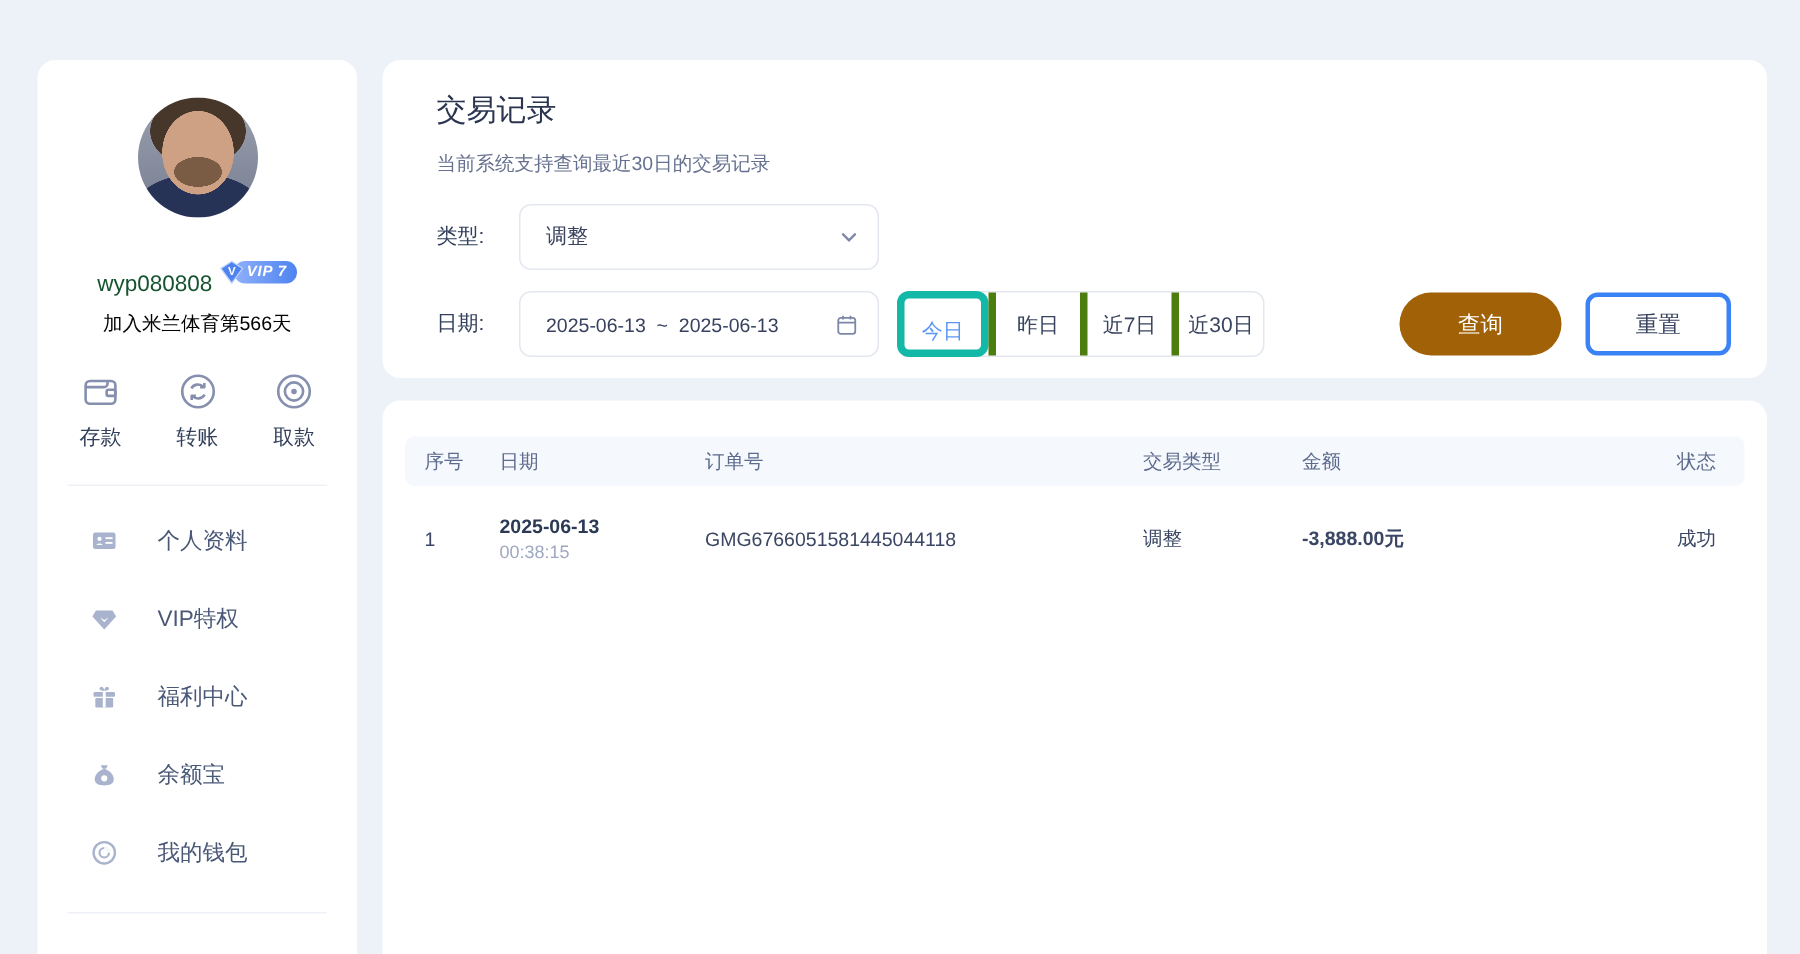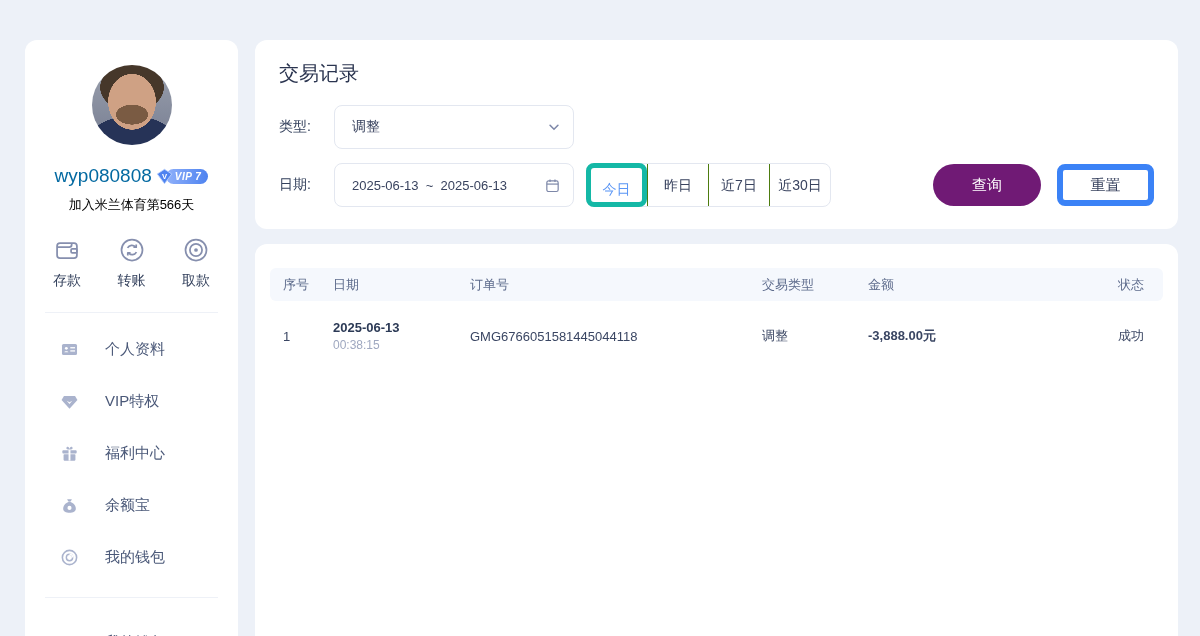--- a/index.html
+++ b/index.html
@@ -21,78 +21,78 @@
   .avatar {
     width: 80px; height: 80px; border-radius: 50%;
     background:
       radial-gradient(ellipse 16px 10px at 50% 62%, #7a5b43 99%, transparent 100%),
       radial-gradient(ellipse 24px 28px at 50% 46%, #cfa184 99%, transparent 100%),
       radial-gradient(ellipse 32px 24px at 50% 28%, #46372a 99%, transparent 100%),
       radial-gradient(ellipse 44px 26px at 50% 96%, #263357 99%, transparent 100%),
       linear-gradient(180deg, #9aa0ad, #777e92);
   }
   .username-row { margin-top: 20px; display: flex; align-items: center; gap: 4px; }
-  .username { color: #0369a1; font-size: 19px; }
+  .username { color: #14532d; font-size: 15px; margin-top: 16px; }
   .vip-badge { display: flex; align-items: center; }
   .vip-pill {
     margin-left: -7px; padding: 2px 7px 2px 9px;
     background: linear-gradient(90deg, #8fb0fa, #4e83f0);
     border-radius: 9px; color: #fff; font-size: 10px;
     font-style: italic; font-weight: bold; letter-spacing: .5px;
     white-space: nowrap;
   }
   .join-text { margin-top: 9px; color: #000000; font-size: 13px; }
   .quick-actions { margin-top: 22px; width: 100%; padding: 0 28px; display: flex; justify-content: space-between; }
   .quick-action { display: flex; flex-direction: column; align-items: center; gap: 8px; cursor: pointer; }
   .quick-action .label { font-size: 14px; color: #33405c; }
   .sb-divider { width: 173px; height: 1px; background: #eef1f7; margin-top: 22px; }
   .menu { width: 100%; padding: 10px 0 0 35px; }
   .menu-item { display: flex; align-items: center; gap: 26px; height: 52px; cursor: pointer; }
   .menu-item .label { font-size: 15px; color: #4a5878; }
   .icon { display: inline-flex; align-items: center; justify-content: center; }
 
   
   .main { position: absolute; left: 255px; top: 40px; width: 923px; }
-  .filter-card { height: 189px; padding: 20px 24px 0 24px; }
+  .filter-card { height: 212px; padding: 20px 24px 0 36px; }
   .page-title { font-size: 20px; font-weight: 500; color: #2b3550; }
   .page-subtitle { margin-top: 13px; font-size: 13px; color: #66718f; }
   .filter-row { display: flex; align-items: center; margin-top: 14px; }
   .filter-row.first { margin-top: 18px; }
   .filter-label { font-size: 14px; color: #33405c; width: 44px; flex: 0 0 44px; }
   .select-box, .date-box {
     width: 240px; height: 44px; margin-left: 11px;
     border: 1px solid #e3e7f0; border-radius: 8px; background: #fff;
     display: flex; align-items: center; padding: 0 12px 0 17px;
     cursor: pointer;
   }
   .select-value { flex: 1; font-size: 14px; color: #39435f; }
   .date-input {
     flex: 1; border: none; outline: none; font-size: 13px; color: #39435f;
     font-family: "Liberation Sans", sans-serif; background: transparent; min-width: 0;
   }
   .range-group { display: flex; margin-left: 12px; border: 1px solid #e3e7f0; border-radius: 8px; background: #fff; }
   .range-btn {
     width: 61px; height: 42px; line-height: 42px; text-align: center;
-    font-size: 14px; color: #39435f; border-left: 1px solid #4d7c0f; cursor: pointer;
+    font-size: 14px; color: #39435f; border-left: 5px solid #4d7c0f; cursor: pointer;
     white-space: nowrap;
   }
   .range-btn:first-child { border-left: none; }
   .range-btn.active {
     border: 5px solid #14b8a6; border-radius: 8px; color: #5b96f5;
     margin: -1px 0 -1px -1px; height: 44px; line-height: 42px; background: #fff;
   }
   .btn-search {
     margin-left: auto; width: 108px; height: 42px; border: none; cursor: pointer;
-    background: #701a75; color: #fff; font-size: 15px; border-radius: 21px;
+    background: #a16207; color: #fff; font-size: 15px; border-radius: 21px;
     font-family: "Liberation Sans", sans-serif;
   }
   .btn-reset {
     margin-left: 16px; width: 97px; height: 42px; cursor: pointer;
     background: #fff; color: #39435f; font-size: 15px; border-radius: 8px;
-    border: 6px solid #3b82f6; font-family: "Liberation Sans", sans-serif;
+    border: 3px solid #3b82f6; font-family: "Liberation Sans", sans-serif;
   }
 
   
   .table-card { margin-top: 15px; height: 420px; padding: 24px 15px 0 15px; }
   .tbl { width: 100%; }
   .tbl-header {
     display: flex; align-items: center; height: 33px;
     background: #f5f8fd; border-radius: 6px;
   }
   .tbl-header .cell { font-size: 13px; color: #5d6b8c; font-weight: 400; }
@@ -237,20 +237,21 @@
       </span>
       <span class="label">我的钱包</span>
     </div>
   </div>
 </div>
 
 <div class="main">
 
   <div class="filter-card card">
     <div class="page-title">交易记录</div>
+    <div class="page-subtitle">当前系统支持查询最近30日的交易记录</div>
 
     <div class="filter-row first">
       <span class="filter-label">类型:</span>
       <div class="select-box">
         <span class="select-value">调整</span>
         <span class="icon">
           <svg width="14" height="14" viewBox="0 0 16 16" fill="none" stroke="#7d87a8" stroke-width="1.8" stroke-linecap="round">
             <path d="M3.5 6 L8 10.5 L12.5 6"></path>
           </svg>
         </span>

